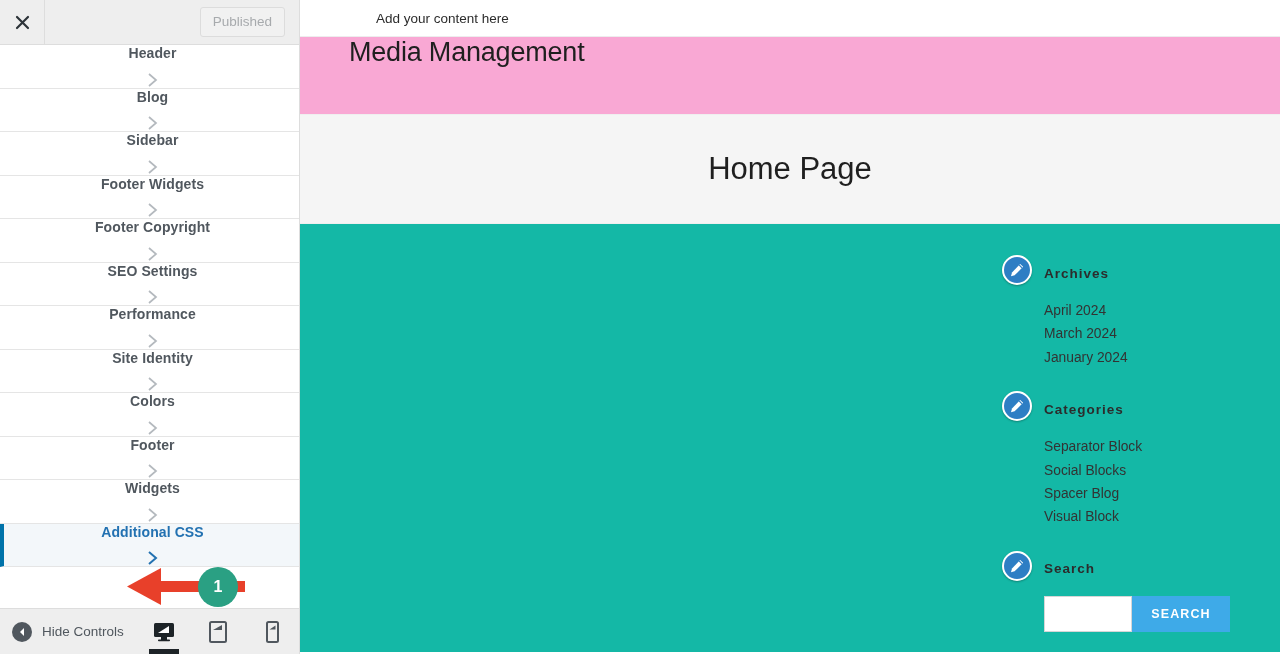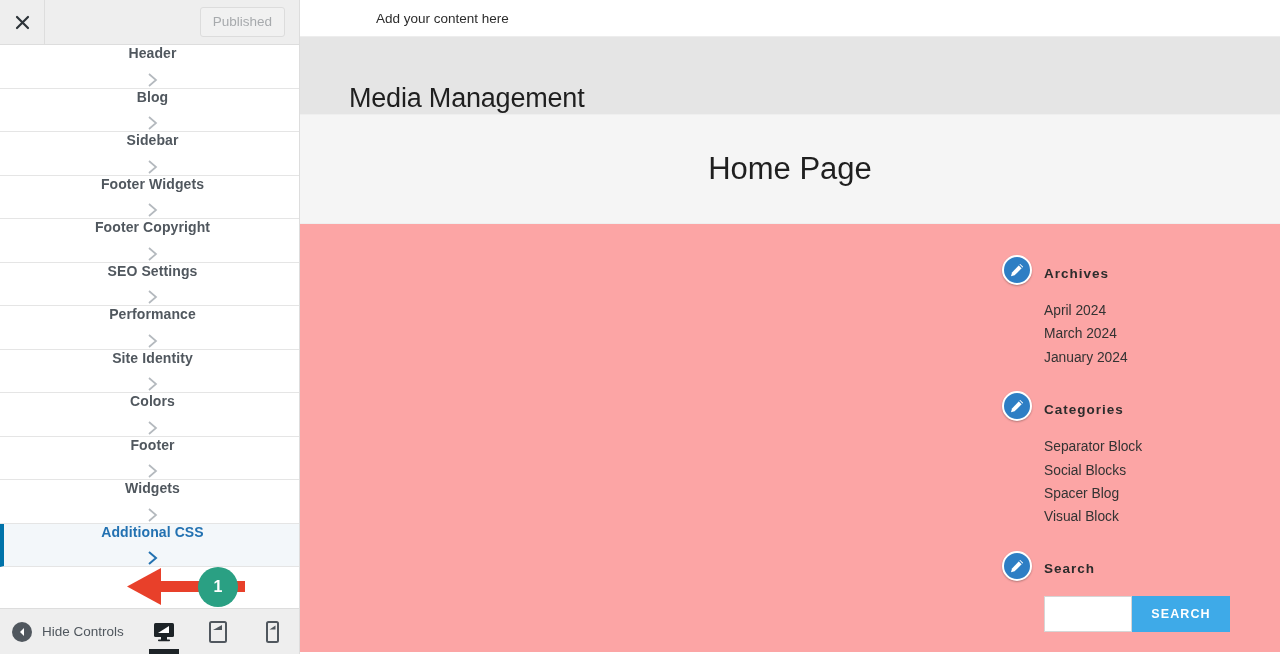--- a/index.html
+++ b/index.html
@@ -181,23 +181,23 @@
   }
   .pv-topbar-text {
     font-size: 13.5px;
     color: #2c2c2c;
     margin-left: 27px;
   }
 
   .pv-title-wrap {
     height: 77px;
     display: flex;
-    align-items: flex-end;
+    align-items: flex-start;
     padding-left: 49px;
-    background: #e5e5e5;
+    background: #f9a8d4;
   }
   .pv-title {
     font-size: 27px;
     color: #1f1f1f;
     font-weight: normal;
     letter-spacing: -0.2px;
   }
 
   .pv-hero {
     height: 110px;
@@ -210,21 +210,21 @@
   }
   .pv-hero-text {
     font-size: 31px;
     color: #1f1f1f;
     font-weight: normal;
   }
 
   .pv-body {
     position: relative;
     height: 428px;
-    background: #fca5a5;
+    background: #14b8a6;
   }
 
   
   .pv-widgets {
     position: absolute;
     left: 744px;
     top: 37px;
     width: 236px;
   }
 

